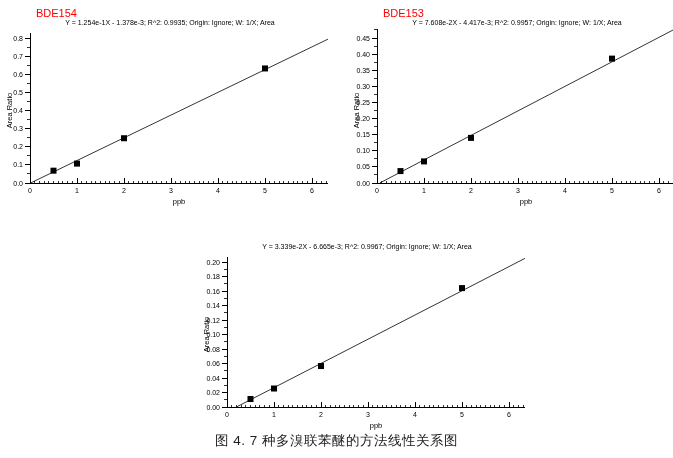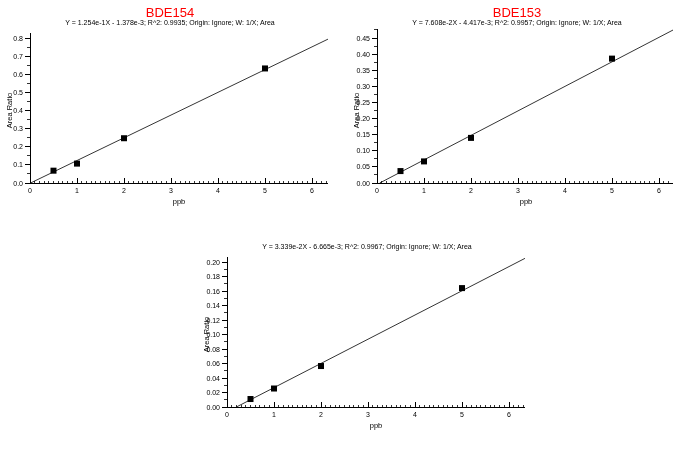--- a/index.html
+++ b/index.html
@@ -7,22 +7,22 @@
     position: relative;
     width: 673px;
     height: 458px;
     background: #ffffff;
     overflow: hidden;
     font-family: "Liberation Sans", sans-serif;
   }
   .chart { position: absolute; width: 340px; height: 212px; }
   .chart-title {
     position: absolute; top: 0; left: 0; width: 100%;
-    text-align: center; font-size: 13px; line-height: 10px;
-    color: #ff0000; white-space: nowrap;
+    font-size: 11px; line-height: 10px;
+    color: #ff0000; white-space: nowrap; padding-left: 36px;
   }
   .chart-eq {
     position: absolute; top: 10px; left: 0; width: 100%;
     text-align: center; font-size: 7px; line-height: 9px;
     color: #000000; white-space: nowrap;
   }
   .chart svg { position: absolute; top: 17px; left: 0; overflow: visible; }
   .caption {
     position: absolute; top: 432px; left: 0; width: 100%;
     text-align: center; font-size: 13.5px; color: #1c1c1c;
@@ -377,14 +377,15 @@
         <line x1="39.381701108116204" y1="158" x2="327.98" y2="9.354989999999987" stroke="#000000" stroke-width="0.8"></line>
         <rect x="50.5" y="147.025" width="6" height="6" fill="#000000"></rect>
         <rect x="74" y="136.5125" width="6" height="6" fill="#000000"></rect>
         <rect x="121" y="114.0375" width="6" height="6" fill="#000000"></rect>
         <rect x="262" y="36.099999999999994" width="6" height="6" fill="#000000"></rect>
         <text x="178.99" y="179" text-anchor="middle" class="axis-label-text">ppb</text>
         <text x="12" y="85.5" text-anchor="middle" transform="rotate(-90 12 85.5)" class="axis-label-text">Area Ratio</text>
       </svg>
   </div>
 
+  <div class="caption">图 4. 7 种多溴联苯醚的方法线性关系图</div>
 
 </div>
 
 </body></html>

